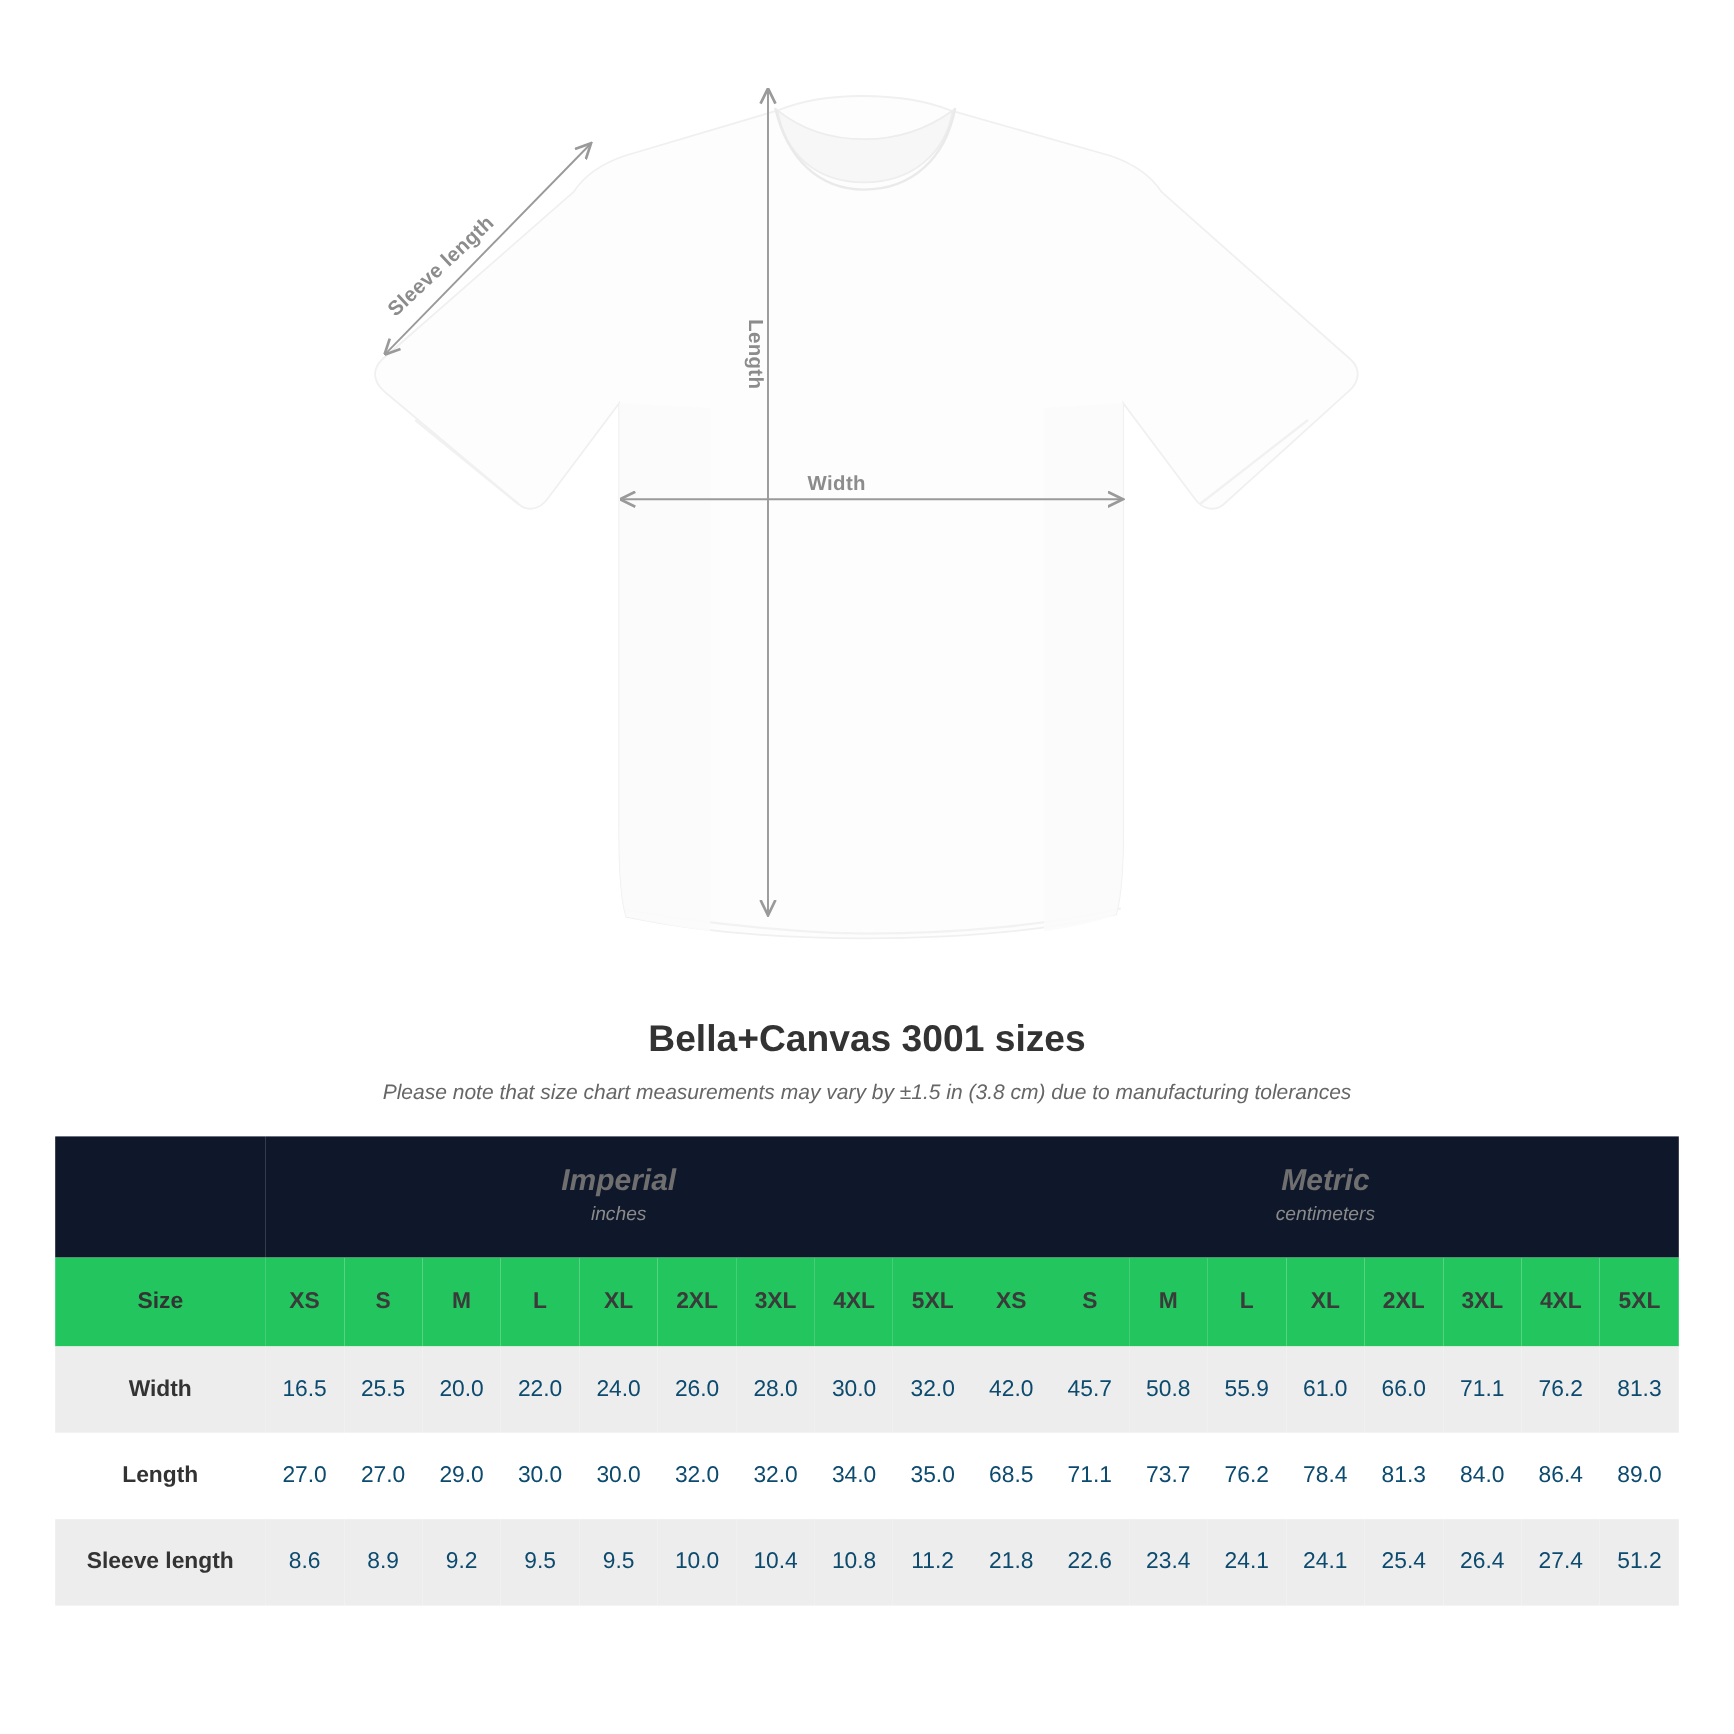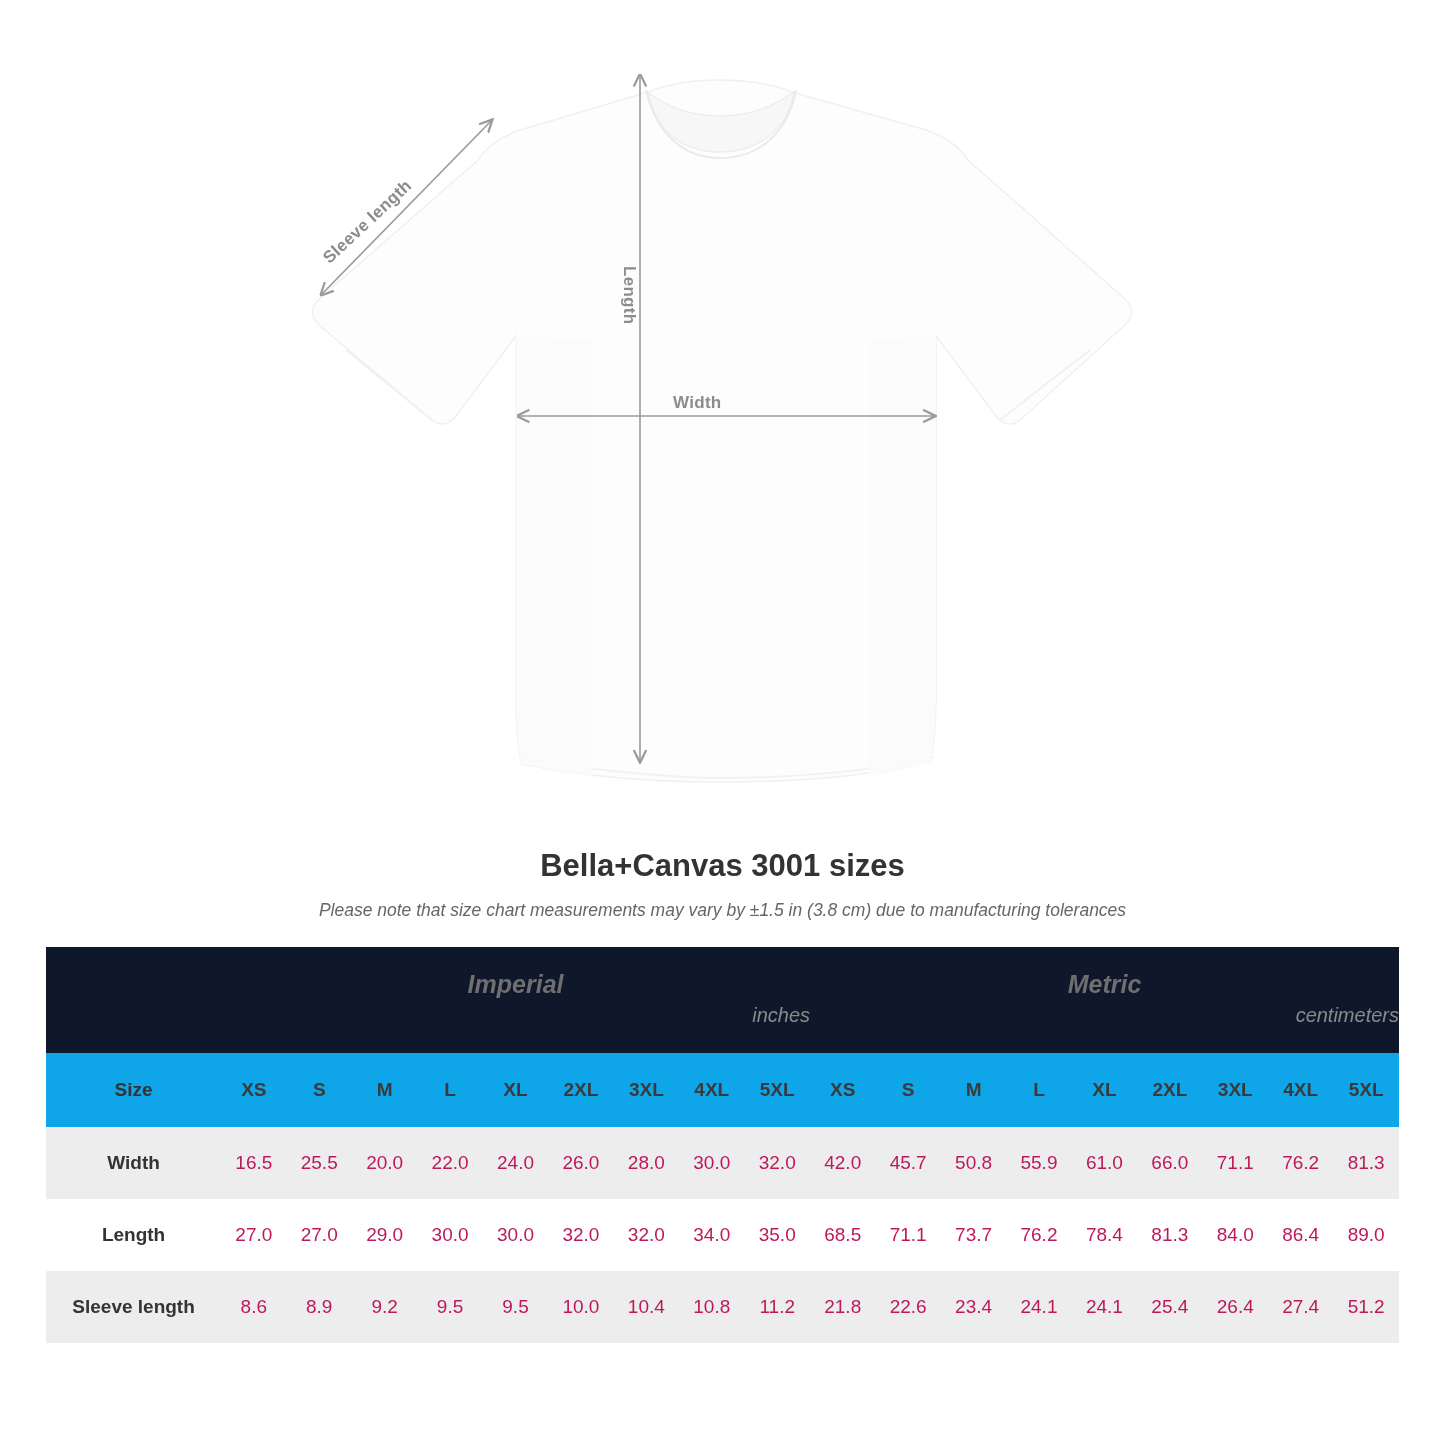--- a/index.html
+++ b/index.html
@@ -90,40 +90,39 @@
     padding: 22px 0 26px 0;
   }
   .unit-sys {
     font-size: 25px;
     font-style: italic;
     font-weight: bold;
     color: #6f6f6f;
     line-height: 1.25;
   }
   .unit-unit {
-    font-size: 20px;
+    font-size: 16px;
     font-style: italic;
     color: #8a8a8a;
     margin-top: 4px;
-    text-align: right;
   }
   .head-row td {
-    background: #0ea5e9;
+    background: #22c55e;
     padding: 26px 0;
     font-size: 19px;
     font-weight: bold;
     color: #3a3a3a;
   }
   .head-row td.rowlabel {
     font-size: 19px;
   }
   tbody tr td {
     padding: 25px 0;
     font-size: 19px;
-    color: #be185d;
+    color: #0c4a6e;
   }
   tbody tr.odd td {
     background: #ededed;
   }
   tbody tr.even td {
     background: #ffffff;
   }
   td.rowlabel {
     font-weight: bold;
     color: #333333;

